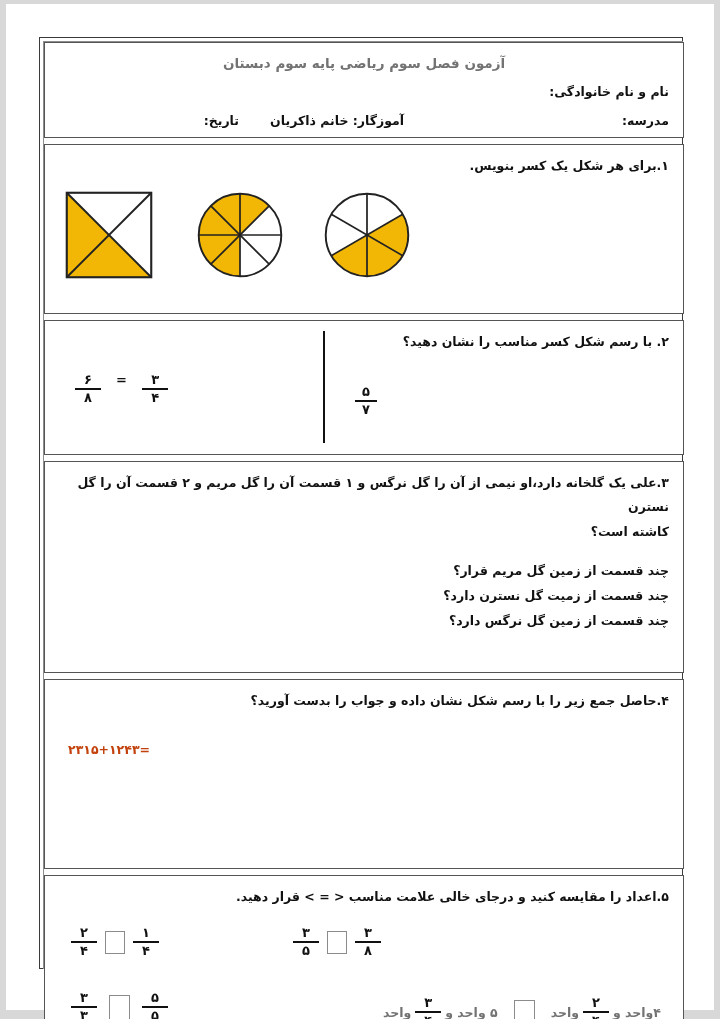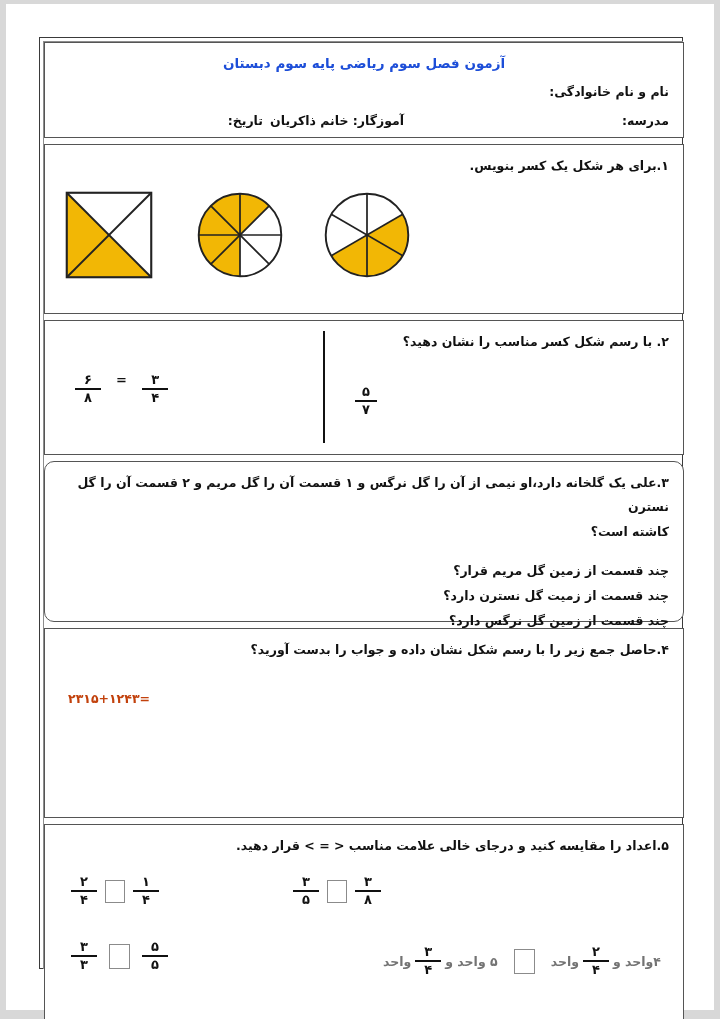--- a/index.html
+++ b/index.html
@@ -60,35 +60,35 @@
     background: #fff;
     position: relative;
   }
 
   
   #header-box { height: 96px; padding: 8px 14px 0 14px; }
   .hdr-title {
     text-align: center;
     font-size: 13.5px;
     font-weight: bold;
-    color: #1d4ed8;
+    color: #737373;
     margin-top: 4px;
   }
   .hdr-row {
     font-size: 12.5px;
     font-weight: bold;
     color: #111;
     margin-top: 13px;
     position: relative;
     height: 16px;
   }
   .hdr-cell { position: absolute; white-space: nowrap; }
   .hc-right { right: 0; }
   .hc-mid   { right: 265px; }
-  .hc-left  { right: 406px; }
+  .hc-left  { right: 430px; }
 
   
   .q-title {
     font-size: 12.5px;
     font-weight: bold;
     color: #111;
     padding: 9px 14px 0 14px;
     line-height: 1.9;
   }
   .q-line {
@@ -135,21 +135,21 @@
     left: 278px;
     top: 10px;
     width: 0;
     height: 112px;
     border-left: 2px solid #111;
   }
   .frac-q2-left  { position: absolute; left: 30px; top: 48px; }
   .frac-q2-right { position: absolute; left: 310px; top: 60px; }
 
   
-  #q3-box { height: 161px; border-radius: 10px; }
+  #q3-box { height: 212px; }
 
   
   #q4-box { height: 190px; }
   .sum-expr {
     position: absolute;
     left: 23px;
     top: 62px;
     font-size: 12.5px;
     font-weight: bold;
     color: #c2410c;

